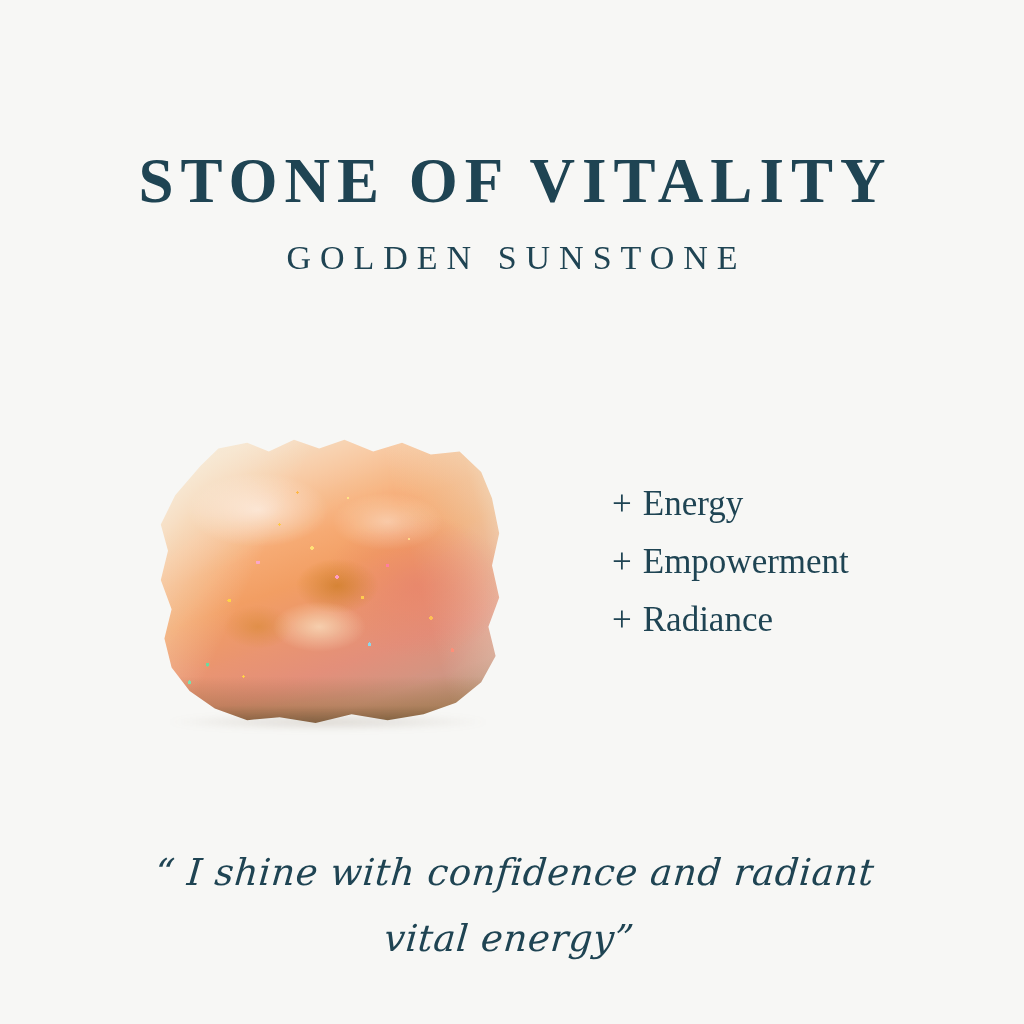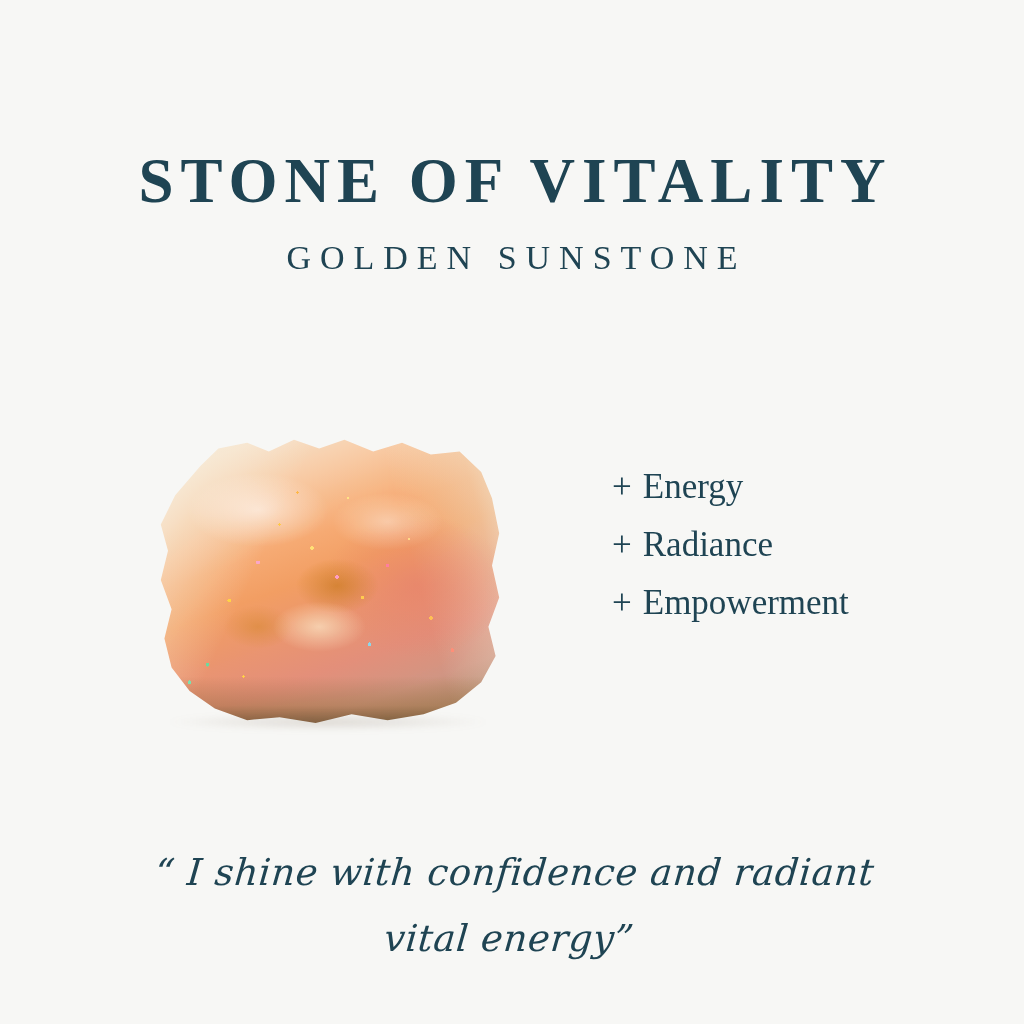--- a/index.html
+++ b/index.html
@@ -128,21 +128,21 @@
     width: 320px;
     height: 16px;
     background: radial-gradient(ellipse at center, rgba(120,100,80,.22), rgba(120,100,80,0) 72%);
     filter: blur(3px);
   }
 
   
   .benefits {
     position: absolute;
     left: 612px;
-    top: 410px;
+    top: 427px;
     width: 360px;
   }
   .benefit {
     font-family: "Liberation Serif", "DejaVu Serif", serif;
     font-size: 35px;
     line-height: 58px;
     color: #1f4453;
     white-space: nowrap;
   }
   .benefit .plus {
@@ -179,22 +179,22 @@
   <div class="crystal-wrap">
     <div class="crystal" aria-label="Rough golden sunstone crystal with peach, cream and rosy tones and iridescent sparkles"></div>
     <div class="crystal-shadow"></div>
   </div>
 
   <div class="benefits">
     <div class="benefit">
       <span class="plus">+</span><span>Energy</span>
     </div>
     <div class="benefit">
+      <span class="plus">+</span><span>Empowerment</span>
+    </div>
+    <div class="benefit">
       <span class="plus">+</span><span>Radiance</span>
     </div>
-    <div class="benefit">
-      <span class="plus">+</span><span>Empowerment</span>
-    </div>
   </div>
 
   <div class="affirmation">“ I shine with confidence and radiant vital energy”</div>
 
 </div>
 
 </body></html>

